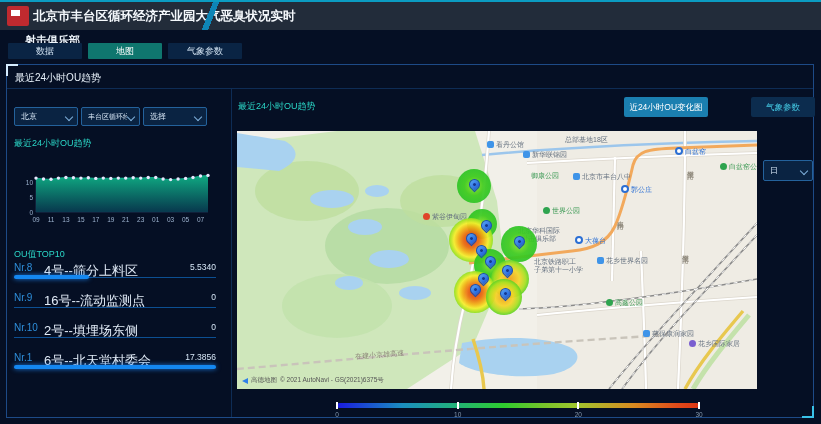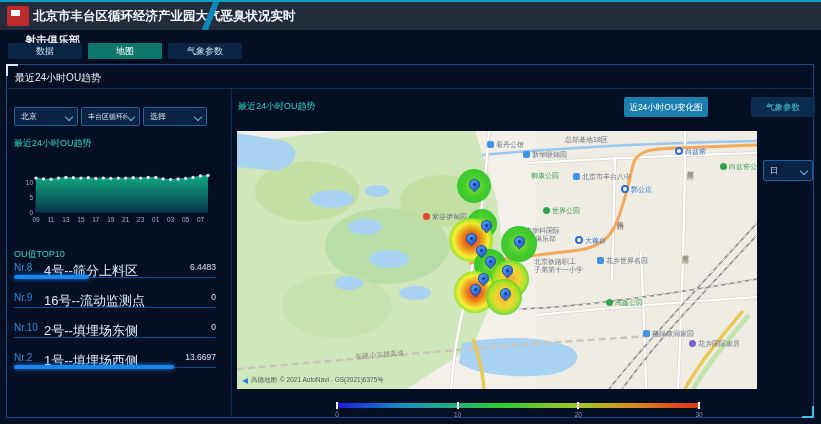--- a/index.html
+++ b/index.html
@@ -168,21 +168,21 @@
     <text x="11" y="46.5" text-anchor="end" class="ax">0</text>
     <text x="11" y="31.5" text-anchor="end" class="ax">5</text>
     <text x="11" y="16.5" text-anchor="end" class="ax">10</text>
   </svg>
 
 <div class="teal-label" style="left:14px;top:248px;">OU值TOP10</div>
 <div class="top-list">
     <div class="toprow">
       <span class="rank">Nr.8</span>
       <span class="tname">4号--筛分上料区</span>
-      <span class="tval">6.4483</span>
+      <span class="tval">5.5340</span>
       <div class="track">
         <div class="fill" style="width: 37%;"></div>
       </div>
     </div>
     <div class="toprow">
       <span class="rank">Nr.9</span>
       <span class="tname">16号--流动监测点</span>
       <span class="tval">0</span>
       <div class="track">
         <div class="fill" style="width: 0%;"></div>
@@ -190,25 +190,25 @@
     </div>
     <div class="toprow">
       <span class="rank">Nr.10</span>
       <span class="tname">2号--填埋场东侧</span>
       <span class="tval">0</span>
       <div class="track">
         <div class="fill" style="width: 0%;"></div>
       </div>
     </div>
     <div class="toprow">
-      <span class="rank">Nr.2</span>
-      <span class="tname">1号--填埋场西侧</span>
-      <span class="tval">13.6697</span>
+      <span class="rank">Nr.1</span>
+      <span class="tname">6号--北天堂村委会</span>
+      <span class="tval">17.3856</span>
       <div class="track">
-        <div class="fill" style="width: 79%;"></div>
+        <div class="fill" style="width: 100%;"></div>
       </div>
     </div>
   </div>
 
 <div class="teal-label" style="left:238px;top:100px;">最近24小时OU趋势</div>
 <div>
     <div class="map-btn active" style="left: 624px; top: 97px; width: 84px;">近24小时OU变化图</div>
     <div class="map-btn idle" style="left: 751px; top: 97px; width: 64px;">气象参数</div>
   </div>
 

